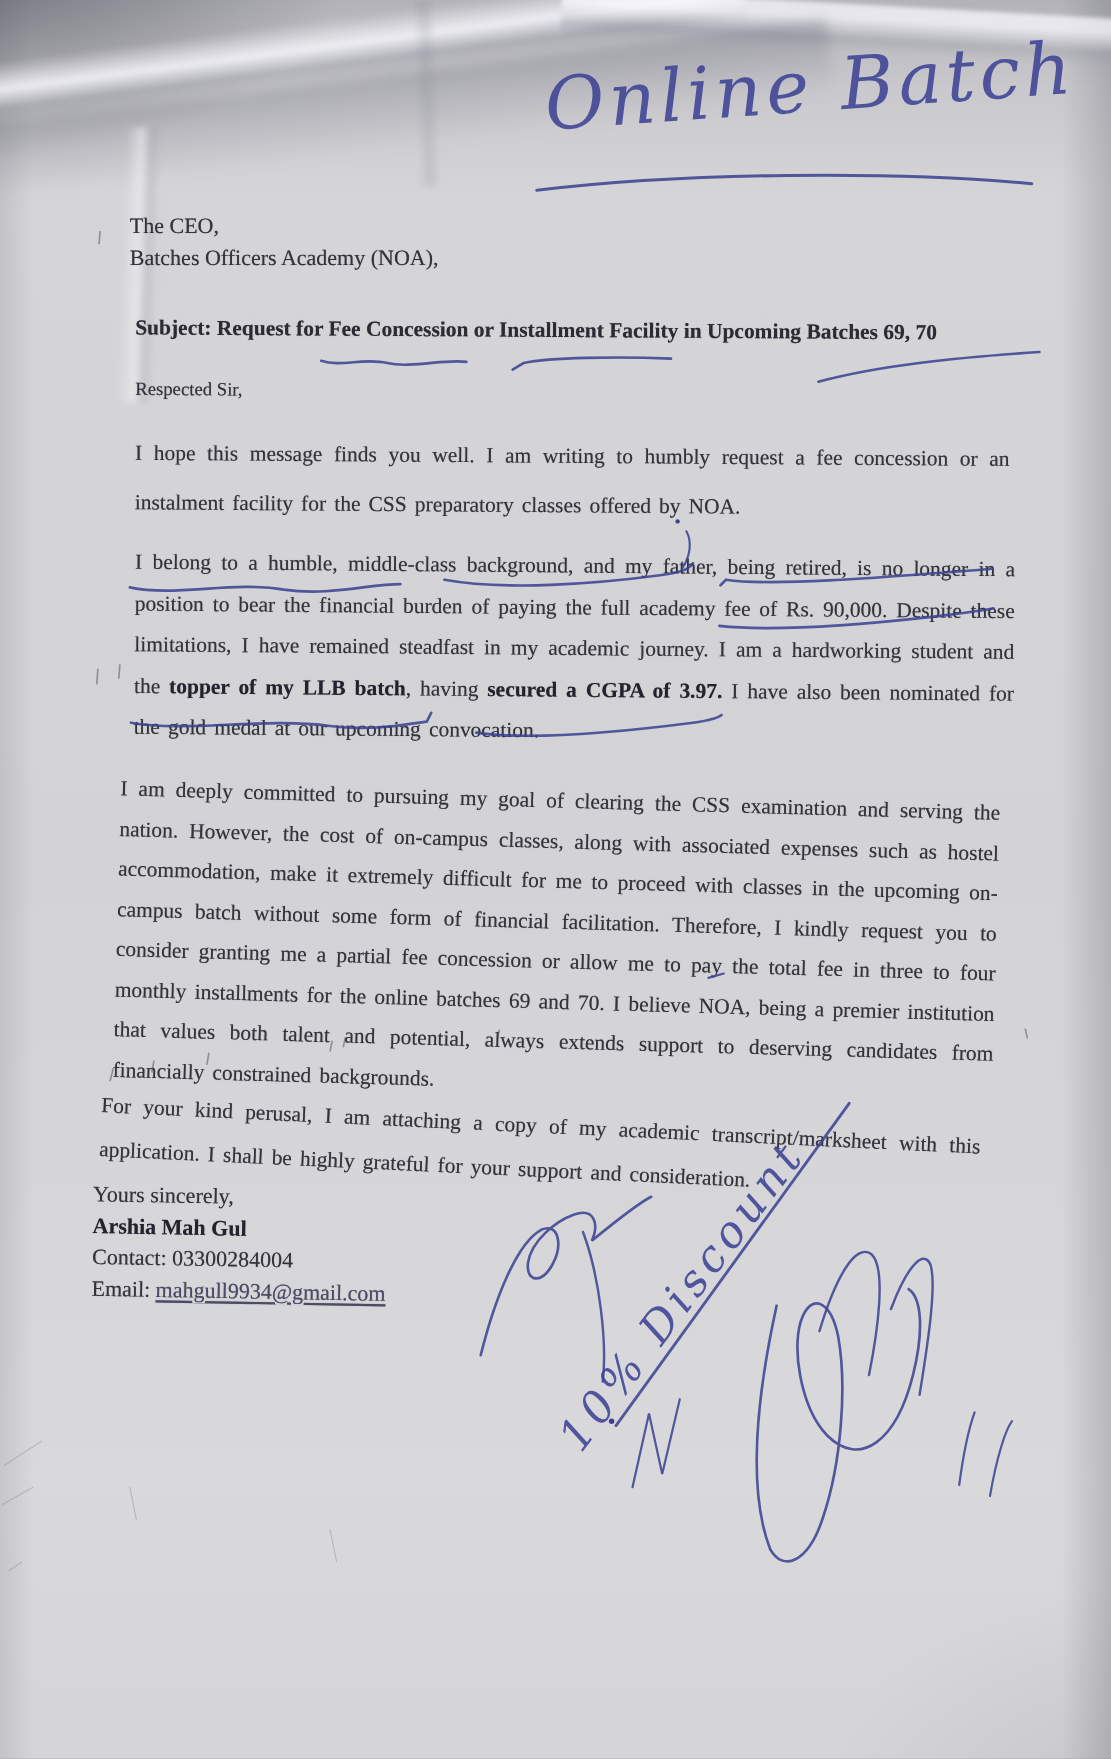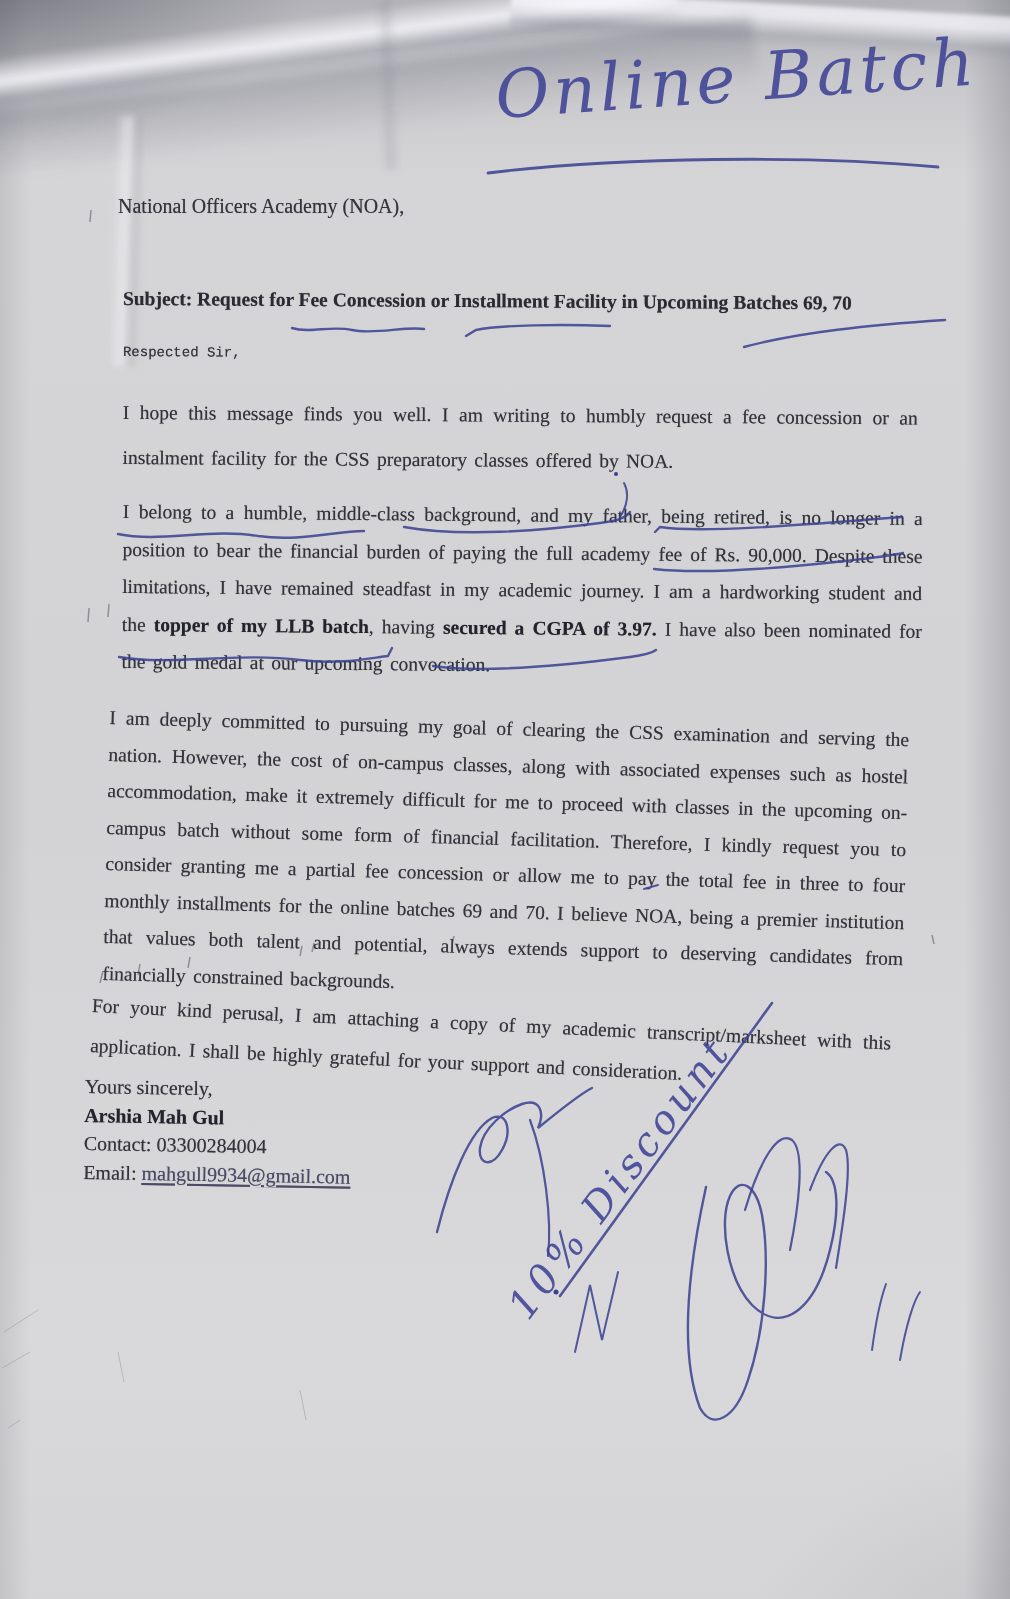--- a/index.html
+++ b/index.html
@@ -33,21 +33,21 @@
     background:linear-gradient(90deg, rgba(0,0,0,0), rgba(246,246,250,.55) 45%, rgba(140,140,152,.25) 75%, rgba(0,0,0,0));
     filter:blur(3px);}
   .crease-vert-2{top:0;left:378px;width:20px;height:170px;transform:rotate(-2deg);
     background:linear-gradient(90deg, rgba(0,0,0,0), rgba(130,130,142,.22), rgba(0,0,0,0));
     filter:blur(3px);}
 
   .tx{position:absolute;transform-origin:left top;}
   .print{text-shadow:0 0 .7px rgba(42,42,54,.55);}
   .recipient{top:192px;left:118px;font-size:20px;line-height:29px;}
   .subject{top:288px;left:123px;width:820px;font-size:19.5px;font-weight:bold;transform:rotate(.35deg);color:#2b2b34;}
-  .salutation{top:344px;left:123px;font-size:14px;transform:rotate(.3deg);font-family:Liberation Mono, monospace;}
+  .salutation{top:344px;left:123px;font-size:17px;transform:rotate(.3deg);}
   .para{font-size:19.5px;text-align:justify;word-spacing:2.5px;}
   .p1{top:390px;left:123px;width:795px;line-height:45px;transform:rotate(.4deg);}
   .p2{top:493px;left:123px;width:800px;line-height:37.5px;transform:rotate(.5deg);}
   .p3{top:700px;left:110px;width:800px;line-height:36.5px;transform:rotate(1.6deg);}
   .p4{top:986px;left:93px;width:800px;line-height:40px;transform:rotate(2.7deg);}
   .bold{font-weight:bold;color:#23232d;}
   .sigblock{top:1072px;left:85px;font-size:20px;line-height:28.5px;transform:rotate(1deg);}
   .signame{font-weight:bold;color:#23232d;}
   .email-link{color:#4b4b68;text-decoration:underline;text-underline-offset:3px;}
   .ink-overlay{position:absolute;inset:0;pointer-events:none;}
@@ -57,21 +57,22 @@
 
 <div class="photo">
   <div class="paper-base"></div>
   <div class="crease crease-hi-1"></div>
   <div class="crease crease-hi-2"></div>
   <div class="crease crease-shadow-1"></div>
   <div class="crease crease-vert-1"></div>
   <div class="crease crease-vert-2"></div>
 
   <div class="tx print recipient">
-    <div>National Officers Academy (NOA),</div>
+    <div>The CEO,</div>
+    <div>Batches Officers Academy (NOA),</div>
   </div>
 
   <div class="tx print subject">Subject: Request for Fee Concession or Installment Facility in Upcoming Batches 69, 70</div>
 
   <div class="tx print salutation">Respected Sir,</div>
 
   <div class="tx print para p1">I hope this message finds you well. I am writing to humbly request a fee concession or an instalment facility for the CSS preparatory classes offered by NOA.</div>
 
   <div class="tx print para p2"><span>I belong to a humble, middle-class background, and my father, being retired, is no longer in a position to bear the financial burden of paying the full academy fee of Rs. 90,000. Despite these limitations, I have remained steadfast in my academic journey. I am a hardworking student and the </span><span class="bold">topper of my LLB batch</span><span>, having </span><span class="bold">secured a CGPA of 3.97.</span><span> I have also been nominated for the gold medal at our upcoming convocation.</span></div>
 

